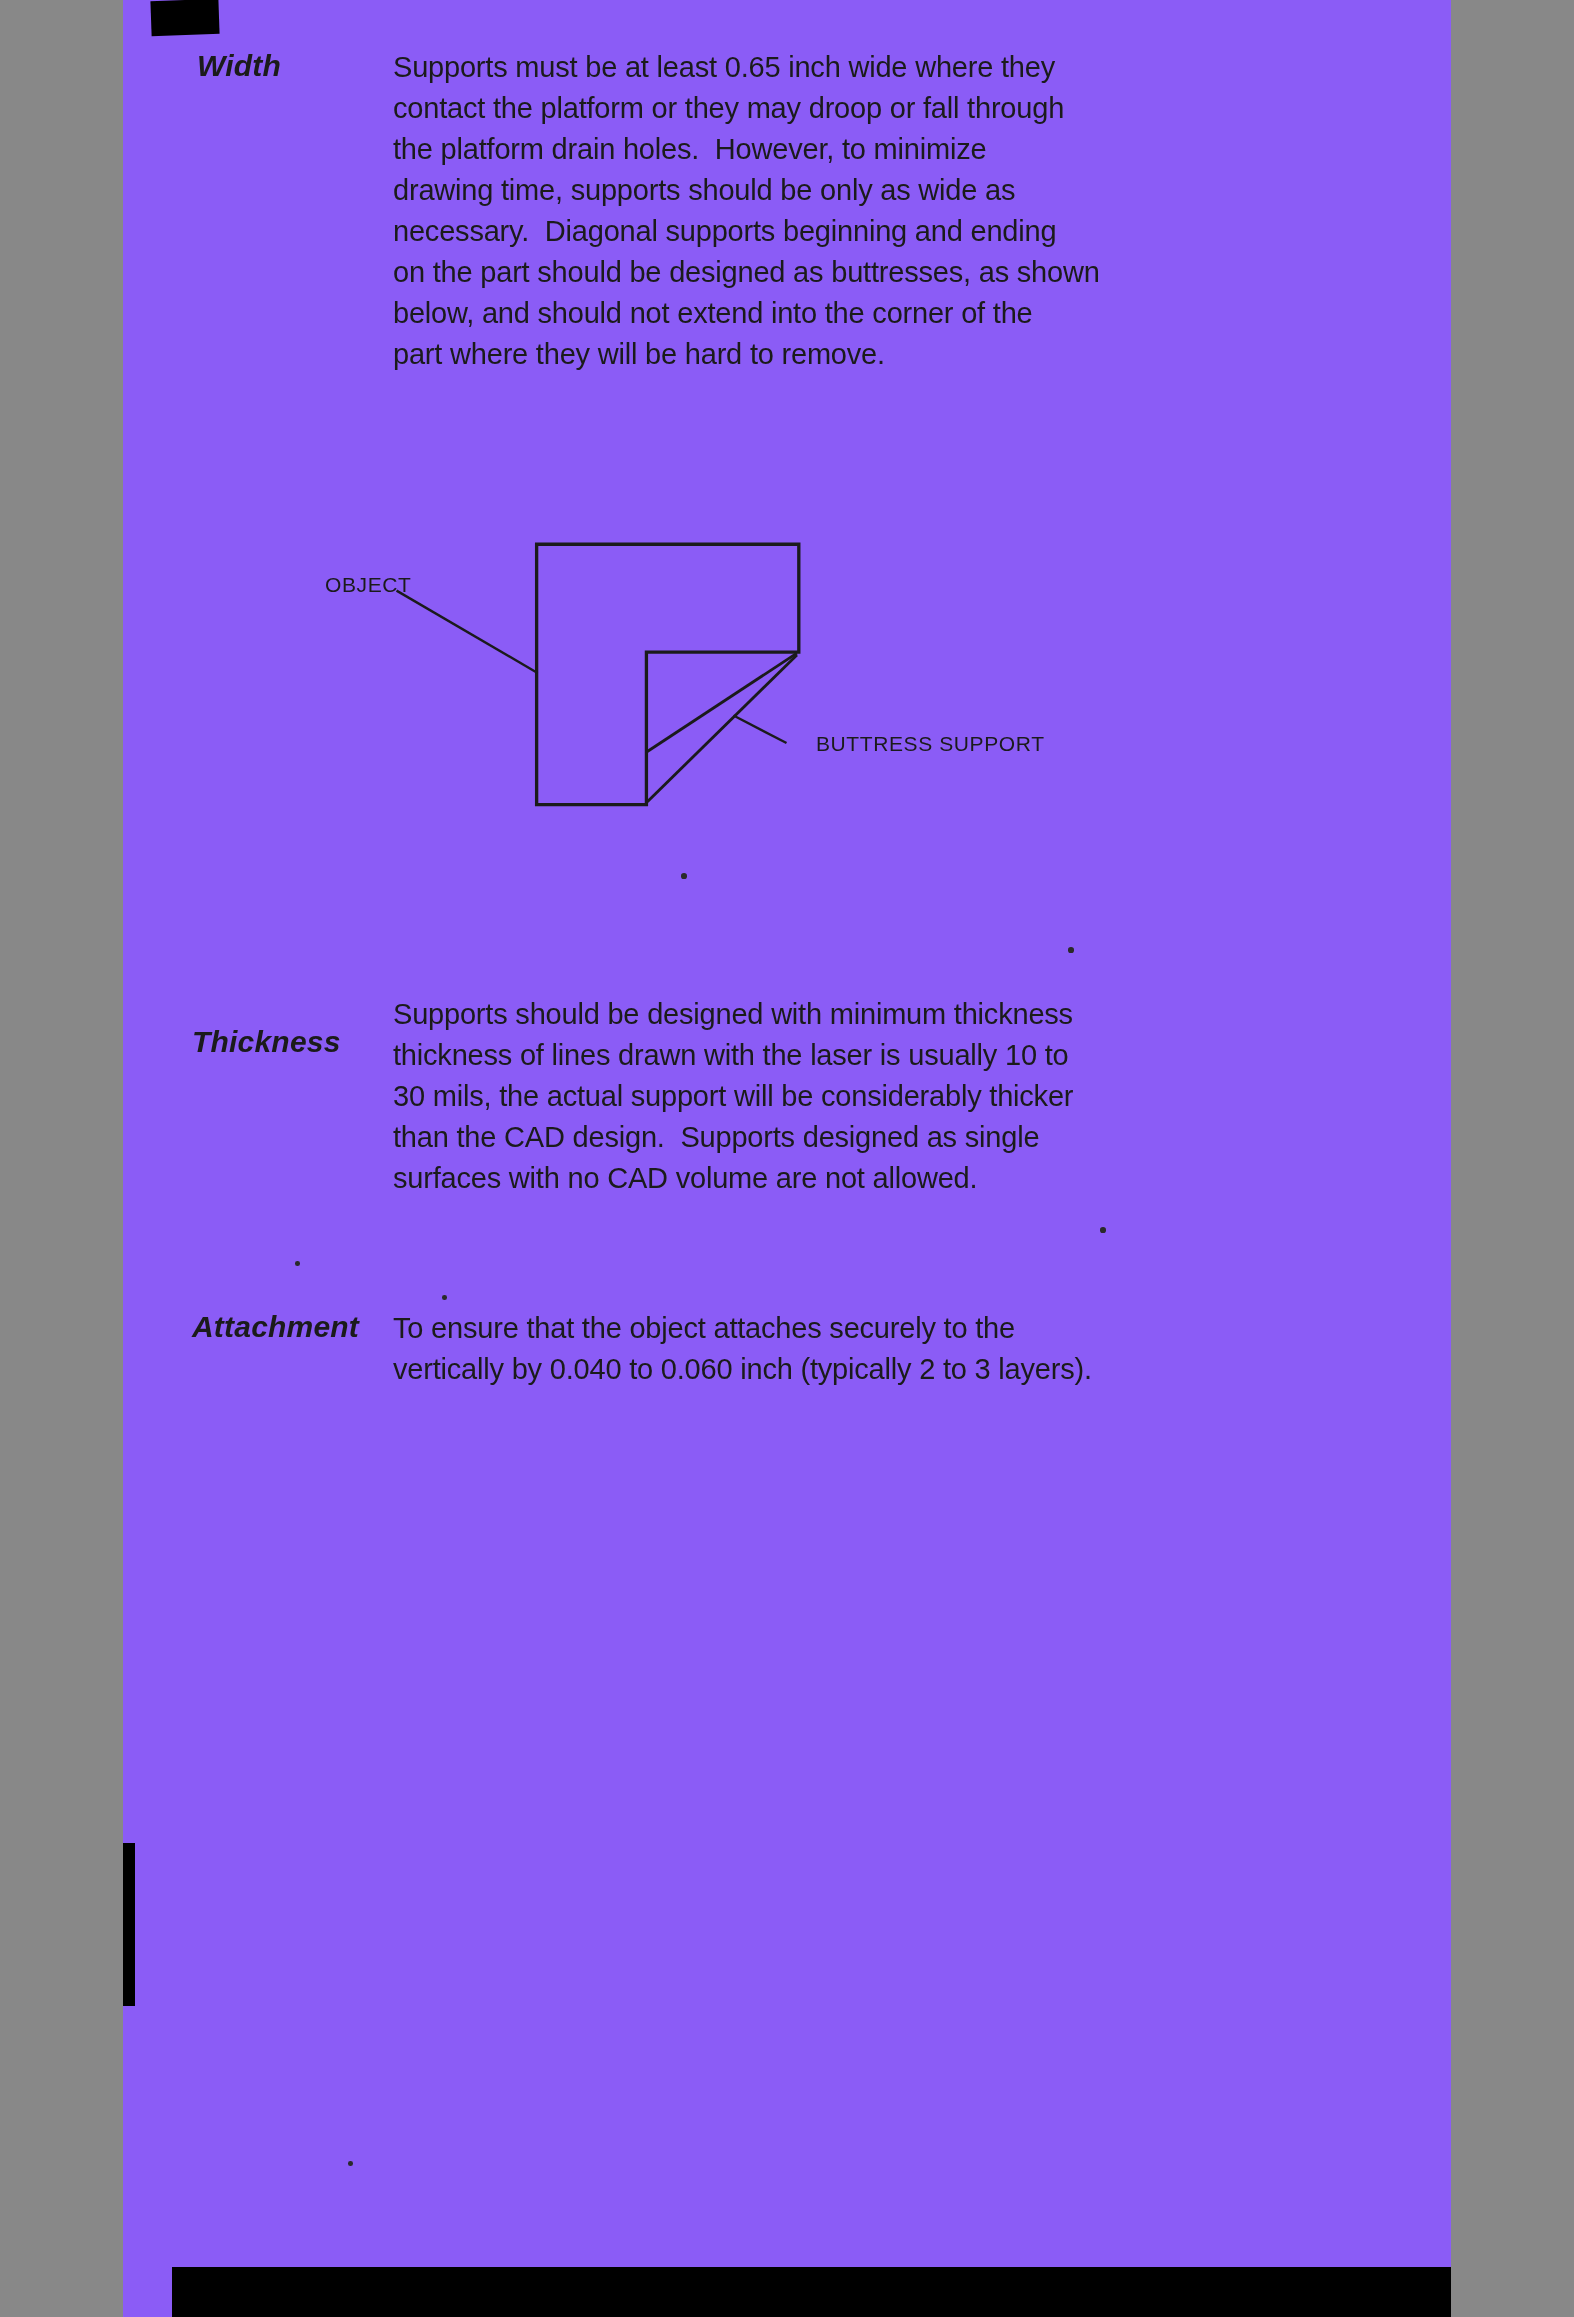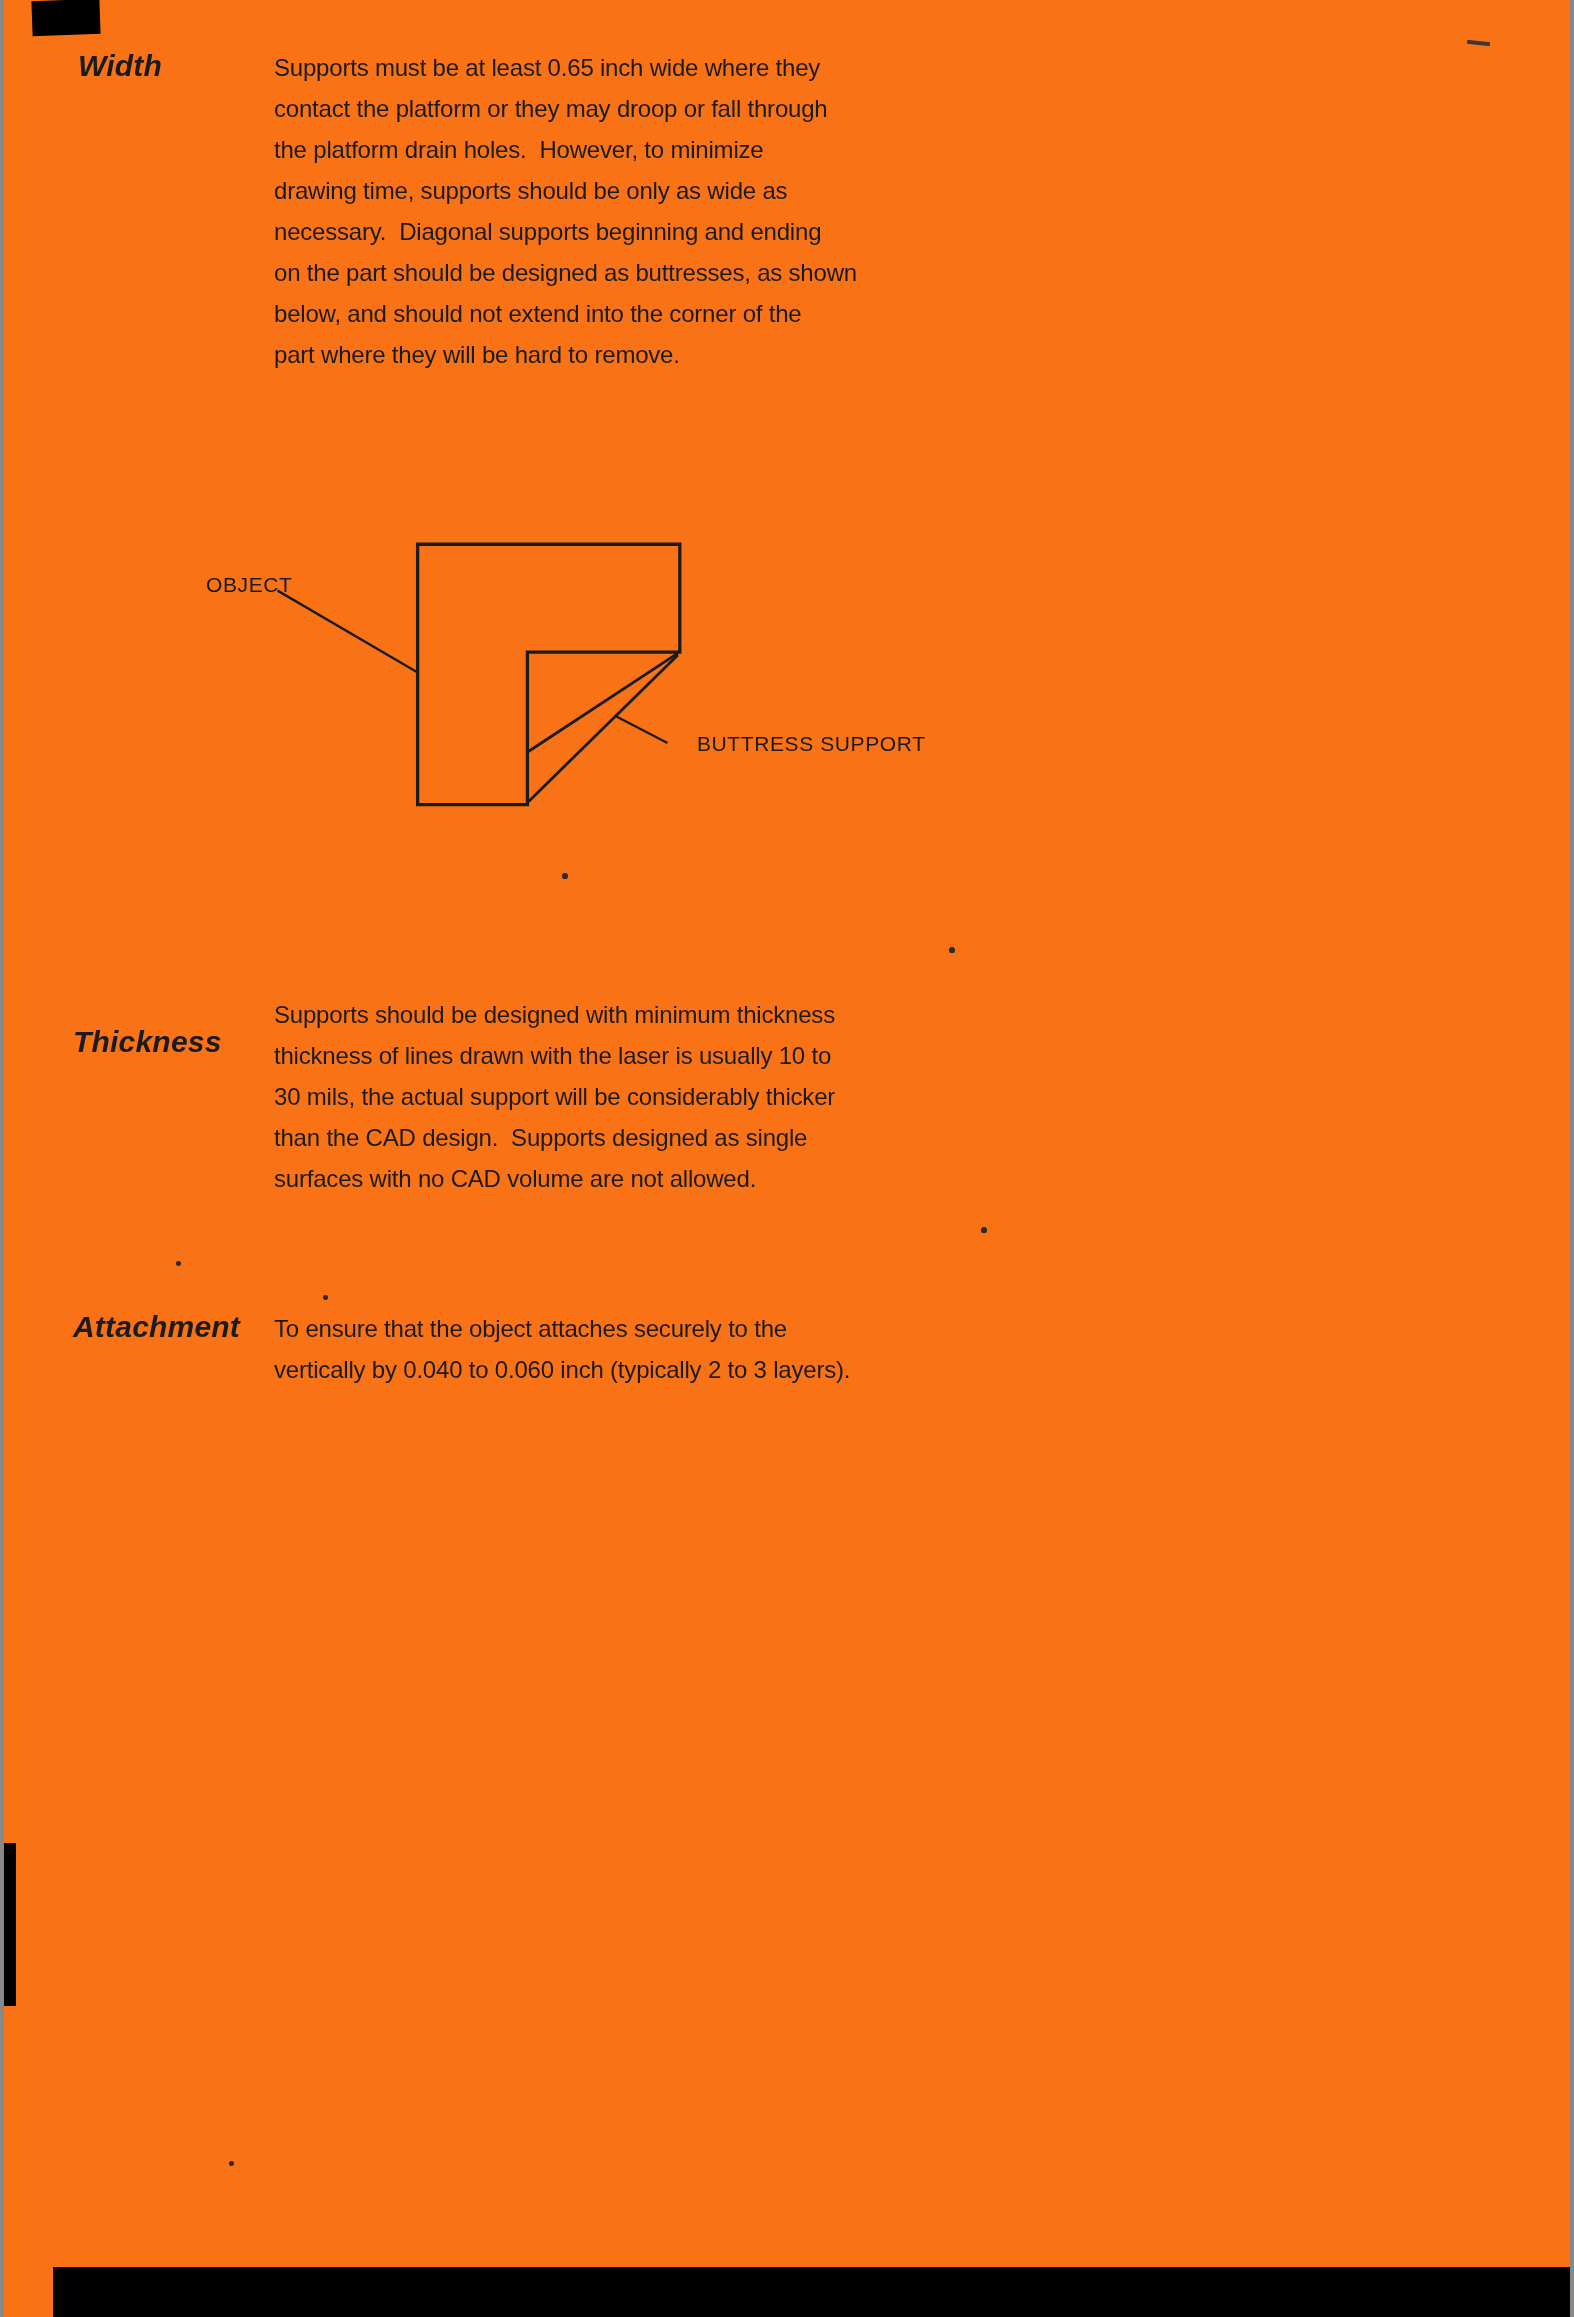--- a/index.html
+++ b/index.html
@@ -1,35 +1,35 @@
 <!DOCTYPE html>
 <html style="font-size:15px"><head>
 <meta charset="utf-8">
 <style>
   html, body { margin: 0; padding: 0; background: #888; }
   .page {
     position: relative;
-    width: 1566px;
+    width: 1328px;
     height: 2318px;
     margin: 0 auto;
-    background: #f97316;
+    background: #8b5cf6;
     font-family: "Liberation Sans", sans-serif;
     color: #1b1b1b;
     overflow: hidden;
   }
   .heading {
     position: absolute;
     font-style: italic;
     font-weight: bold;
     font-size: 30px;
     letter-spacing: 0.2px;
   }
   .body-block { position: absolute; left: 270px; }
   .bodyline {
-    font-size: 24px;
+    font-size: 29px;
     line-height: 41px;
     white-space: pre;
     letter-spacing: -0.2px;
   }
   .caption-block {
     position: absolute;
     left: 57px;
     width: 927px;
     text-align: center;
     font-style: italic;

